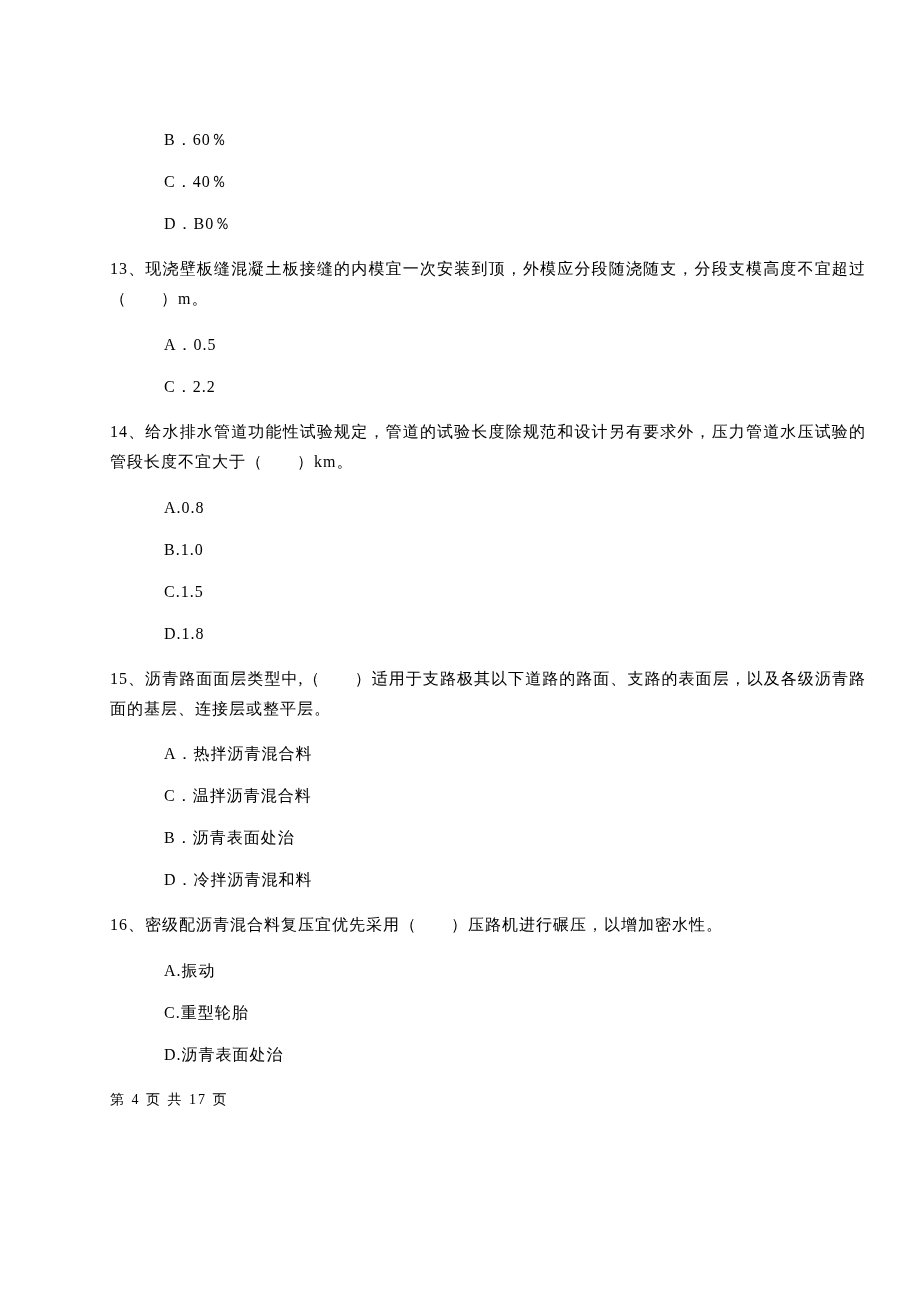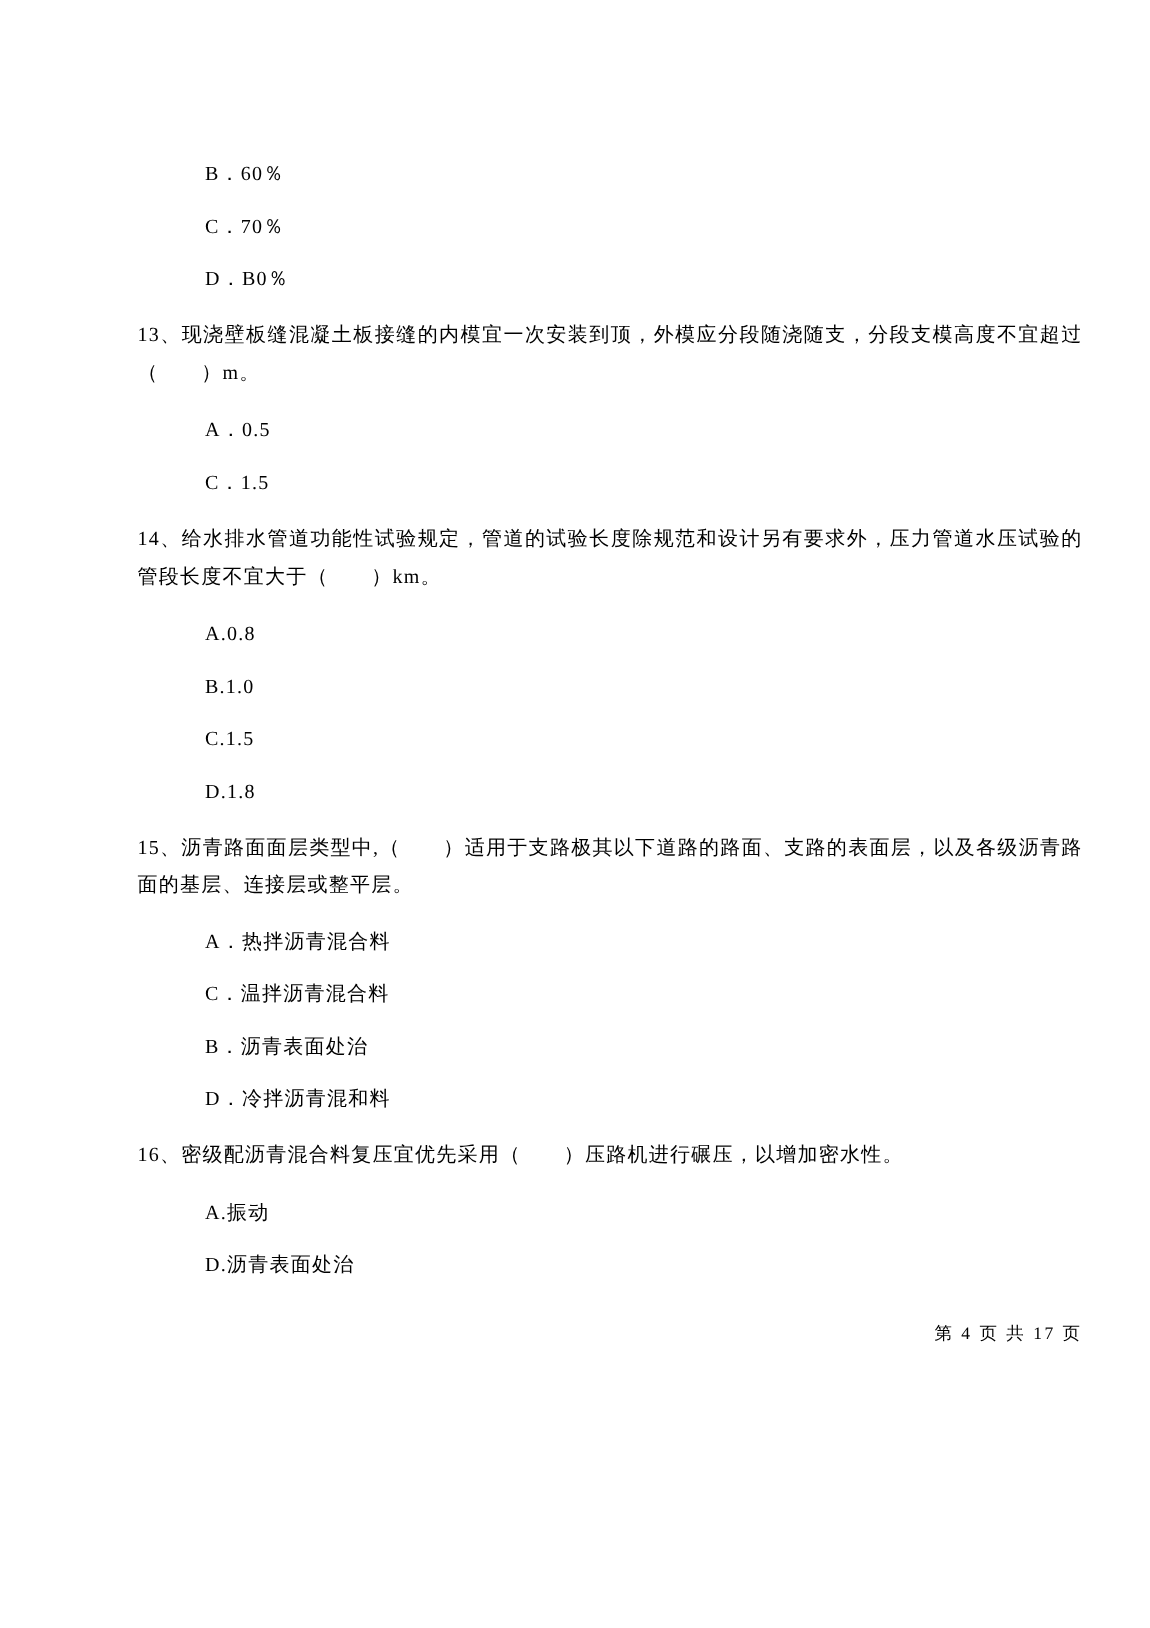--- a/index.html
+++ b/index.html
@@ -22,49 +22,50 @@
     margin: 18px 0 18px 54px;
     letter-spacing: 1px;
   }
   .question {
     margin: 12px 0 10px 0;
     text-align: justify;
     letter-spacing: 1px;
     line-height: 1.9;
   }
   .footer {
-    text-align: right;
+    text-align: left;
     font-size: 14px;
-    margin-top: 32px;
+    margin-top: 22px;
     letter-spacing: 2px;
   }
 </style>
 </head>
 <body>
 
 <div class="page">
 
   <div class="option">B．60％</div>
-  <div class="option">C．70％</div>
+  <div class="option">C．40％</div>
   <div class="option">D．B0％</div>
 
   <div class="question">13、现浇壁板缝混凝土板接缝的内模宜一次安装到顶，外模应分段随浇随支，分段支模高度不宜超过（　　）m。</div>
   <div class="option">A．0.5</div>
-  <div class="option">C．1.5</div>
+  <div class="option">C．2.2</div>
 
   <div class="question">14、给水排水管道功能性试验规定，管道的试验长度除规范和设计另有要求外，压力管道水压试验的管段长度不宜大于（　　）km。</div>
   <div class="option">A.0.8</div>
   <div class="option">B.1.0</div>
   <div class="option">C.1.5</div>
   <div class="option">D.1.8</div>
 
   <div class="question">15、沥青路面面层类型中,（　　）适用于支路极其以下道路的路面、支路的表面层，以及各级沥青路面的基层、连接层或整平层。</div>
   <div class="option">A．热拌沥青混合料</div>
   <div class="option">C．温拌沥青混合料</div>
   <div class="option">B．沥青表面处治</div>
   <div class="option">D．冷拌沥青混和料</div>
 
   <div class="question">16、密级配沥青混合料复压宜优先采用（　　）压路机进行碾压，以增加密水性。</div>
   <div class="option">A.振动</div>
+  <div class="option">C.重型轮胎</div>
   <div class="option">D.沥青表面处治</div>
 
   <div class="footer">第 4 页 共 17 页</div>
 </div>
 
 </body></html>

